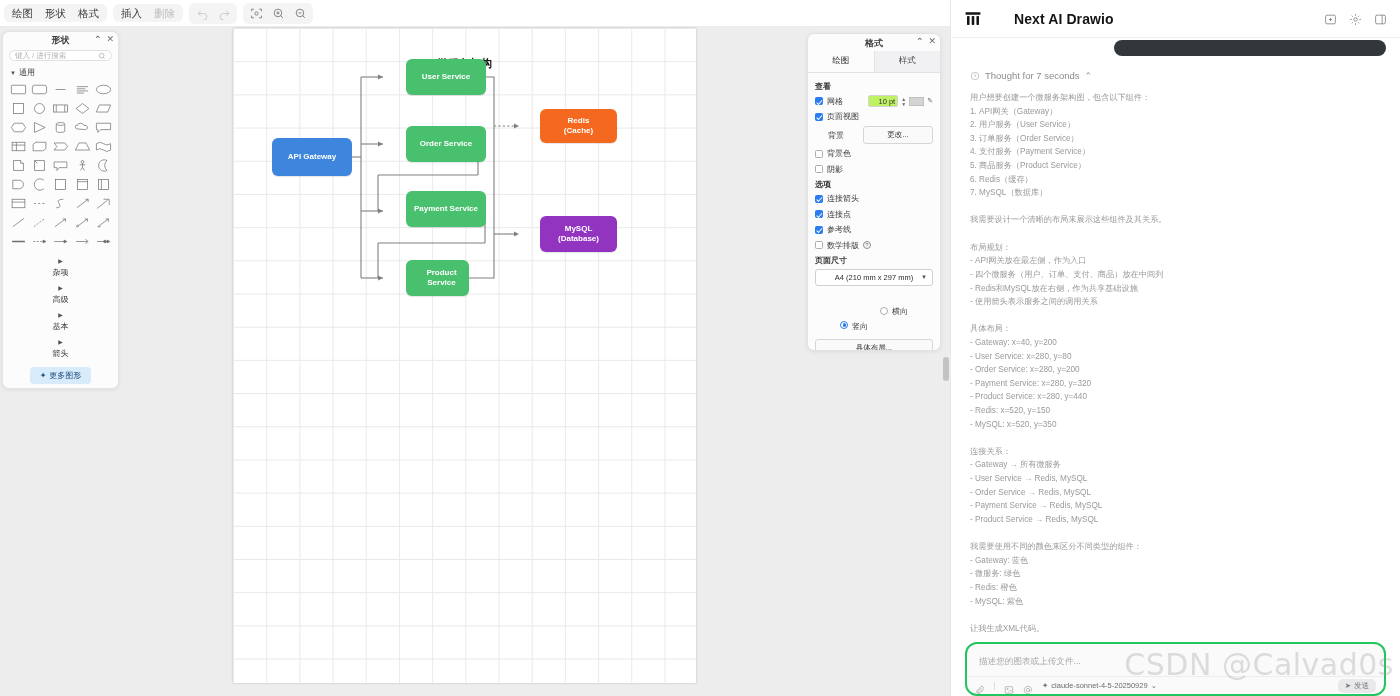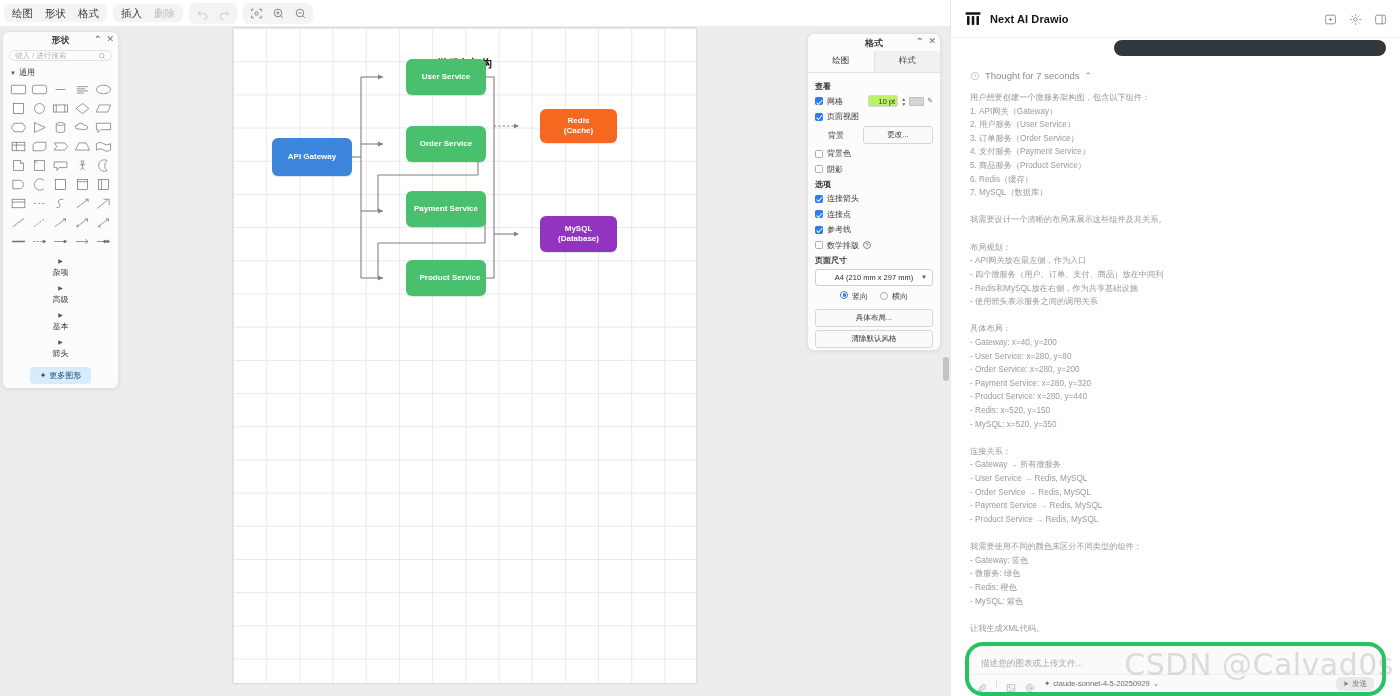--- a/index.html
+++ b/index.html
@@ -209,40 +209,40 @@
   .chat {
     position: relative; width: 450px; height: 696px;
     background: #ffffff; border-left: 1px solid #e8e8e8;
     display: flex; flex-direction: column; overflow: hidden;
   }
   .chat-head {
     height: 38px; flex: 0 0 38px; display: flex; align-items: center;
     padding: 0 13px; border-bottom: 1px solid #efefef; background: #fff;
   }
   .brand-logo { width: 18px; height: 18px; margin-right: 8px; flex: 0 0 auto; }
-  .brand-name { font-size: 11px; font-weight: bold; color: #141414; letter-spacing: .1px; }
+  .brand-name { font-size: 14px; font-weight: bold; color: #141414; letter-spacing: .1px; margin-left: 24px; }
   .head-acts { margin-left: auto; display: flex; gap: 12px; align-items: center; }
   .head-acts .hi { width: 13px; height: 13px; cursor: pointer; color: #6b6b6b; }
   .head-acts .hi svg { width: 13px; height: 13px; stroke: #6b6b6b; fill: none; stroke-width: 1.3; }
 
   .chat-scroll { flex: 1; overflow: hidden; position: relative; padding: 0 14px; }
   .user-bubble {
     background: #32373b; border-radius: 11px; height: 16px;
     margin: 2px 0 0 auto; width: 272px;
   }
   .thought {
     display: flex; align-items: center; gap: 5px;
     font-size: 9.5px; color: #8c8c8c; margin: 14px 0 10px 5px; cursor: pointer;
   }
   .thought svg { width: 10px; height: 10px; stroke: #9b9b9b; fill: none; stroke-width: 1.3; }
   .think-body { font-size: 8.2px; color: #9a9a9a; line-height: 1.66; white-space: pre-wrap; margin-left: 5px; }
 
   .composer {
-    flex: 0 0 auto; margin: 0 14px 0; border: 4px solid #22c55e;
-    border-radius: 18px; background: #fafafa; height: 54px;
+    flex: 0 0 auto; margin: 0 14px 0; border: 2px solid #22c55e;
+    border-radius: 12px; background: #fafafa; height: 54px;
     position: relative; overflow: hidden;
   }
   .composer-input {
     font-size: 8.6px; color: #a9a9a9; padding: 12px 12px 0;
   }
   .composer-bar {
     position: absolute; left: 0; right: 0; bottom: 0; height: 18px;
     border-top: 1px solid #ededef; display: flex; align-items: center;
     padding: 0 8px; gap: 9px;
   }
@@ -350,21 +350,21 @@
               <path d="M286 206 l-5 -2.4 v4.8 z" fill="#808080" stroke="none"></path>
 
               <path d="M145 147 V183"></path>
               <path d="M145 215 V250"></path>
             </g>
           </svg>
           <div class="node" style="left:21px;top:110px;width:80px;height:38px;background:#3d85dd;">API Gateway</div>
           <div class="node" style="left:155px;top:31px;width:80px;height:36px;background:#49c06e;">User Service</div>
           <div class="node" style="left:155px;top:98px;width:80px;height:36px;background:#49c06e;">Order Service</div>
           <div class="node" style="left:155px;top:163px;width:80px;height:36px;background:#49c06e;">Payment Service</div>
-          <div class="node" style="left:155px;top:232px;width:80px;height:36px;background:#49c06e;padding-left:8px;">Product Service</div>
+          <div class="node" style="left:155px;top:232px;width:63px;height:36px;background:#49c06e;padding-left:8px;">Product Service</div>
           <div class="node" style="left:289px;top:81px;width:77px;height:34px;background:#f4681f;">Redis
 (Cache)</div>
           <div class="node" style="left:289px;top:188px;width:77px;height:36px;background:#9334c0;">MySQL
 (Database)</div>
         </div>
       </div>
       <div class="vscroll"></div>
     </div>
 
     <div class="shapes-panel">
@@ -732,21 +732,21 @@
           <span class="qmark">?</span>
         </div>
 
         <div class="fmt-label">页面尺寸</div>
         <div class="sel-box">
           <span>A4 (210 mm x 297 mm)</span>
           <span class="chev">▼</span>
         </div>
 
         <div class="orient-row">
-          <span style="display:flex;gap:4px;">
+          <span style="display:flex;gap:4px;margin-top:30px;">
             <span class="rbox on"></span>
             <span class="fmt-txt">竖向</span>
           </span>
           <span style="display:flex;align-items:center;gap:4px;">
             <span class="rbox"></span>
             <span class="fmt-txt">横向</span>
           </span>
         </div>
 
         <div class="btn-lite" style="margin-bottom:3px;">具体布局...</div>

